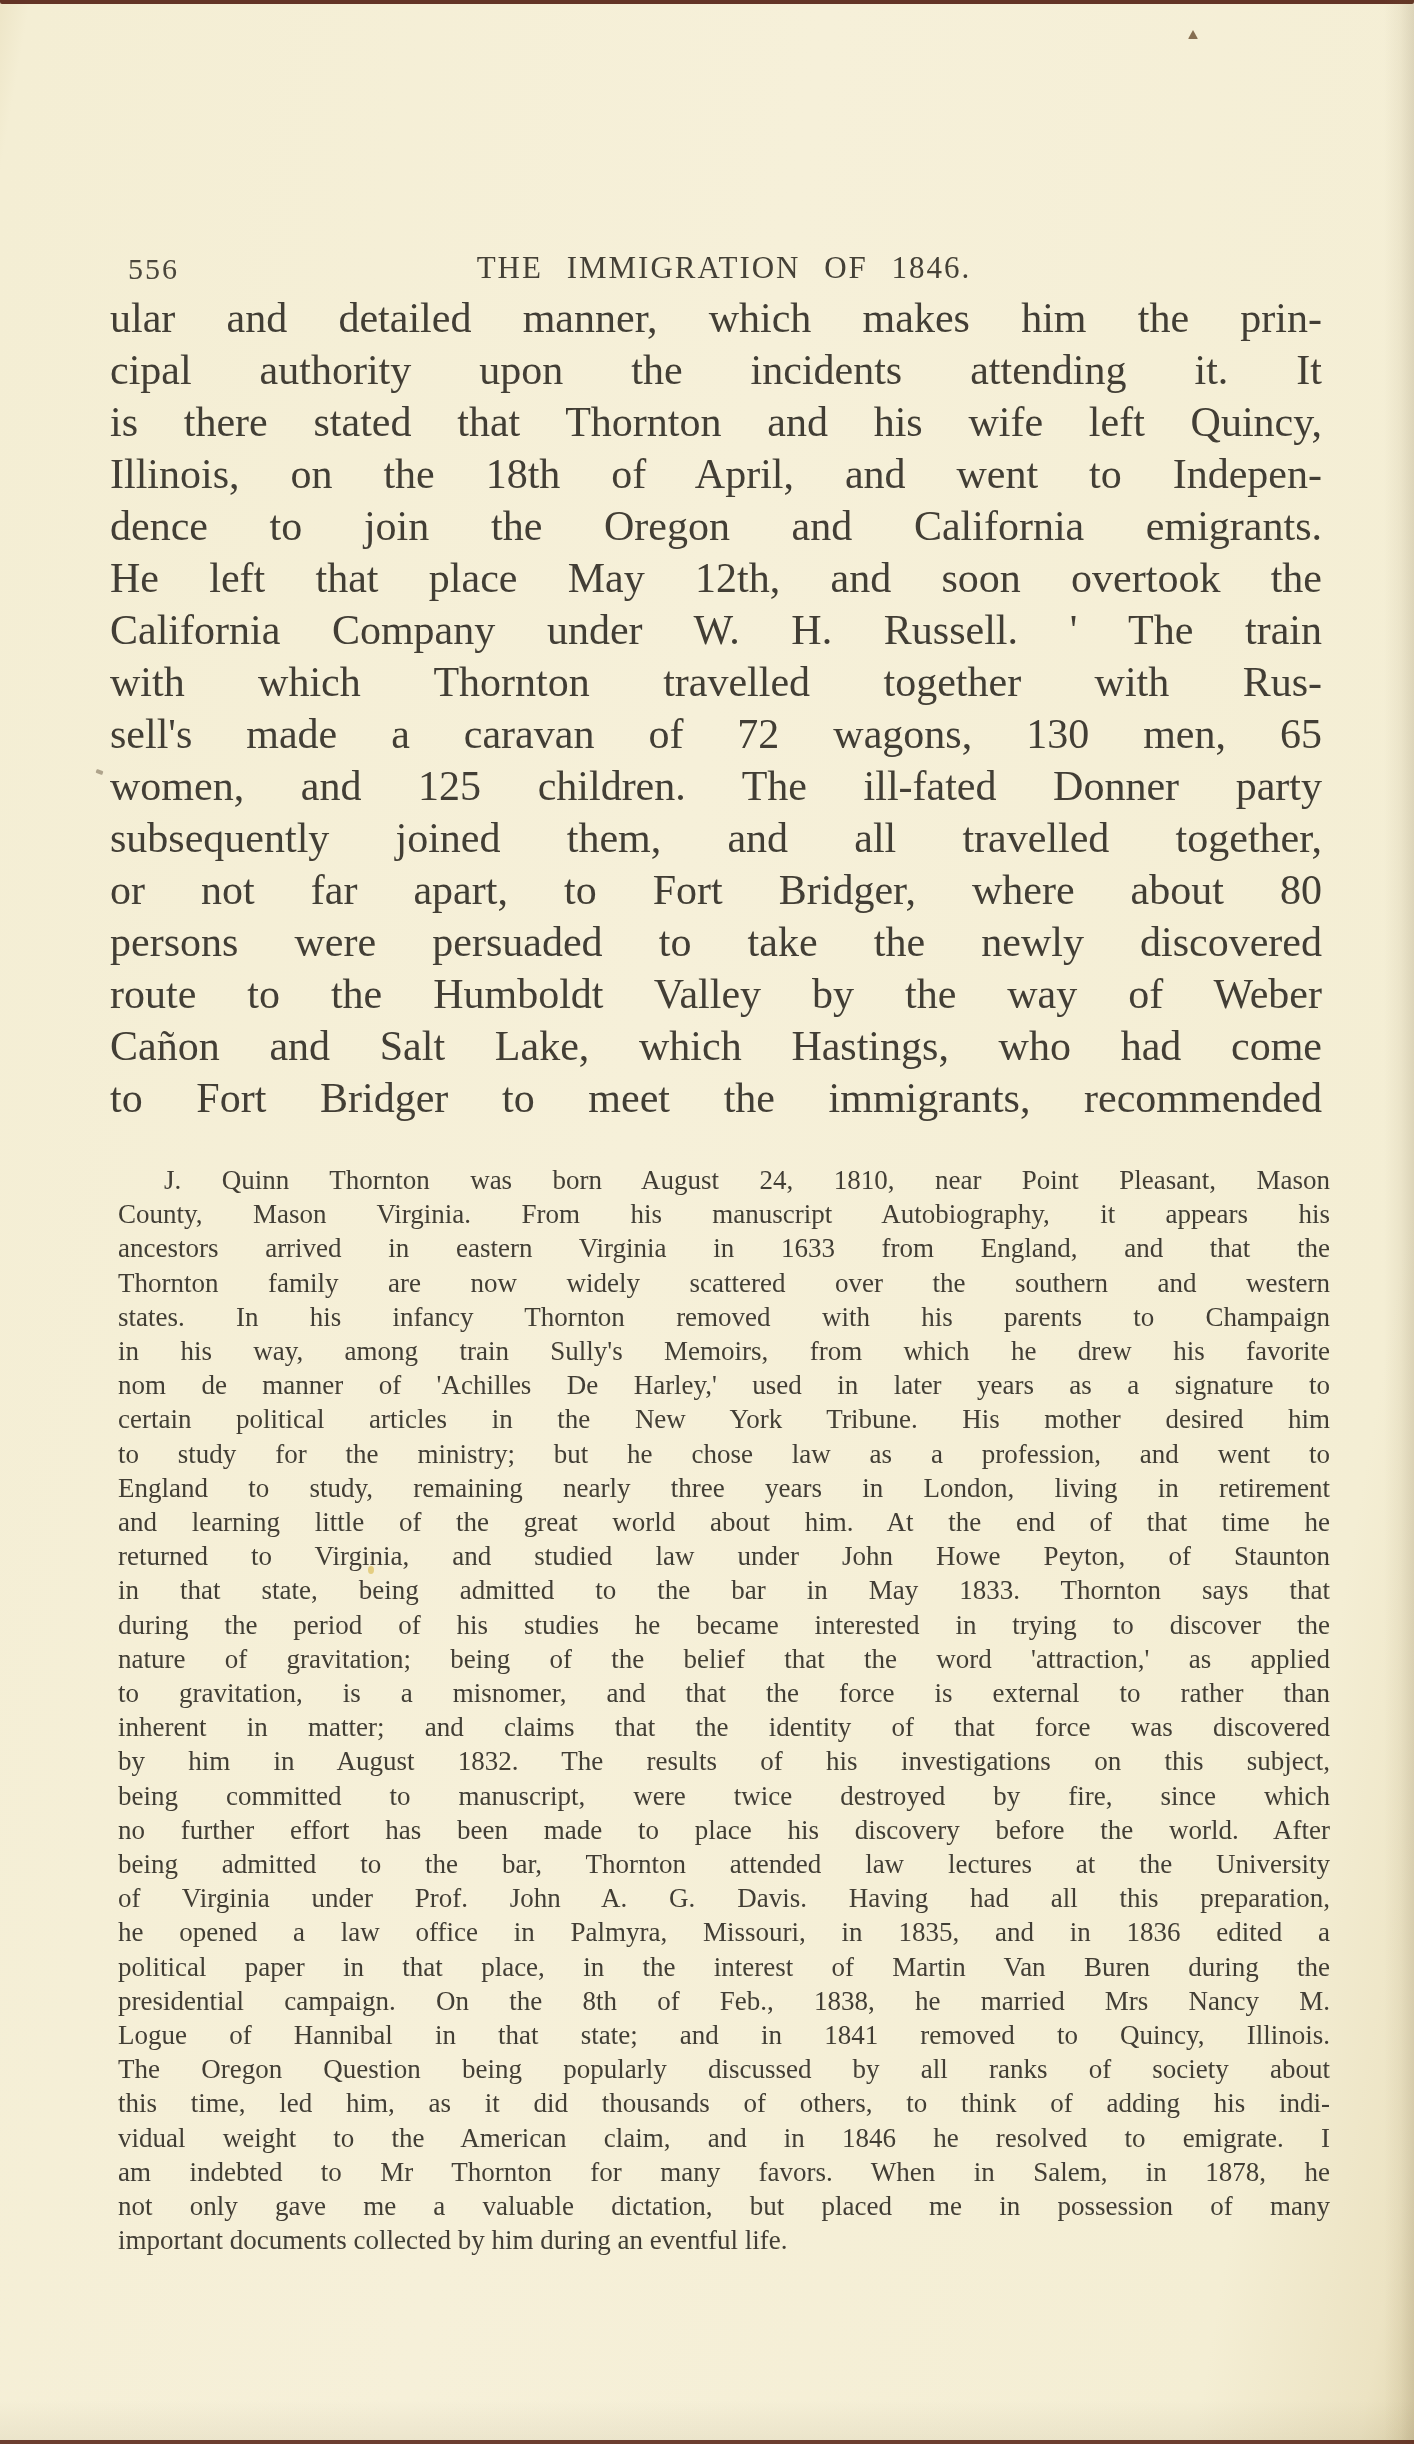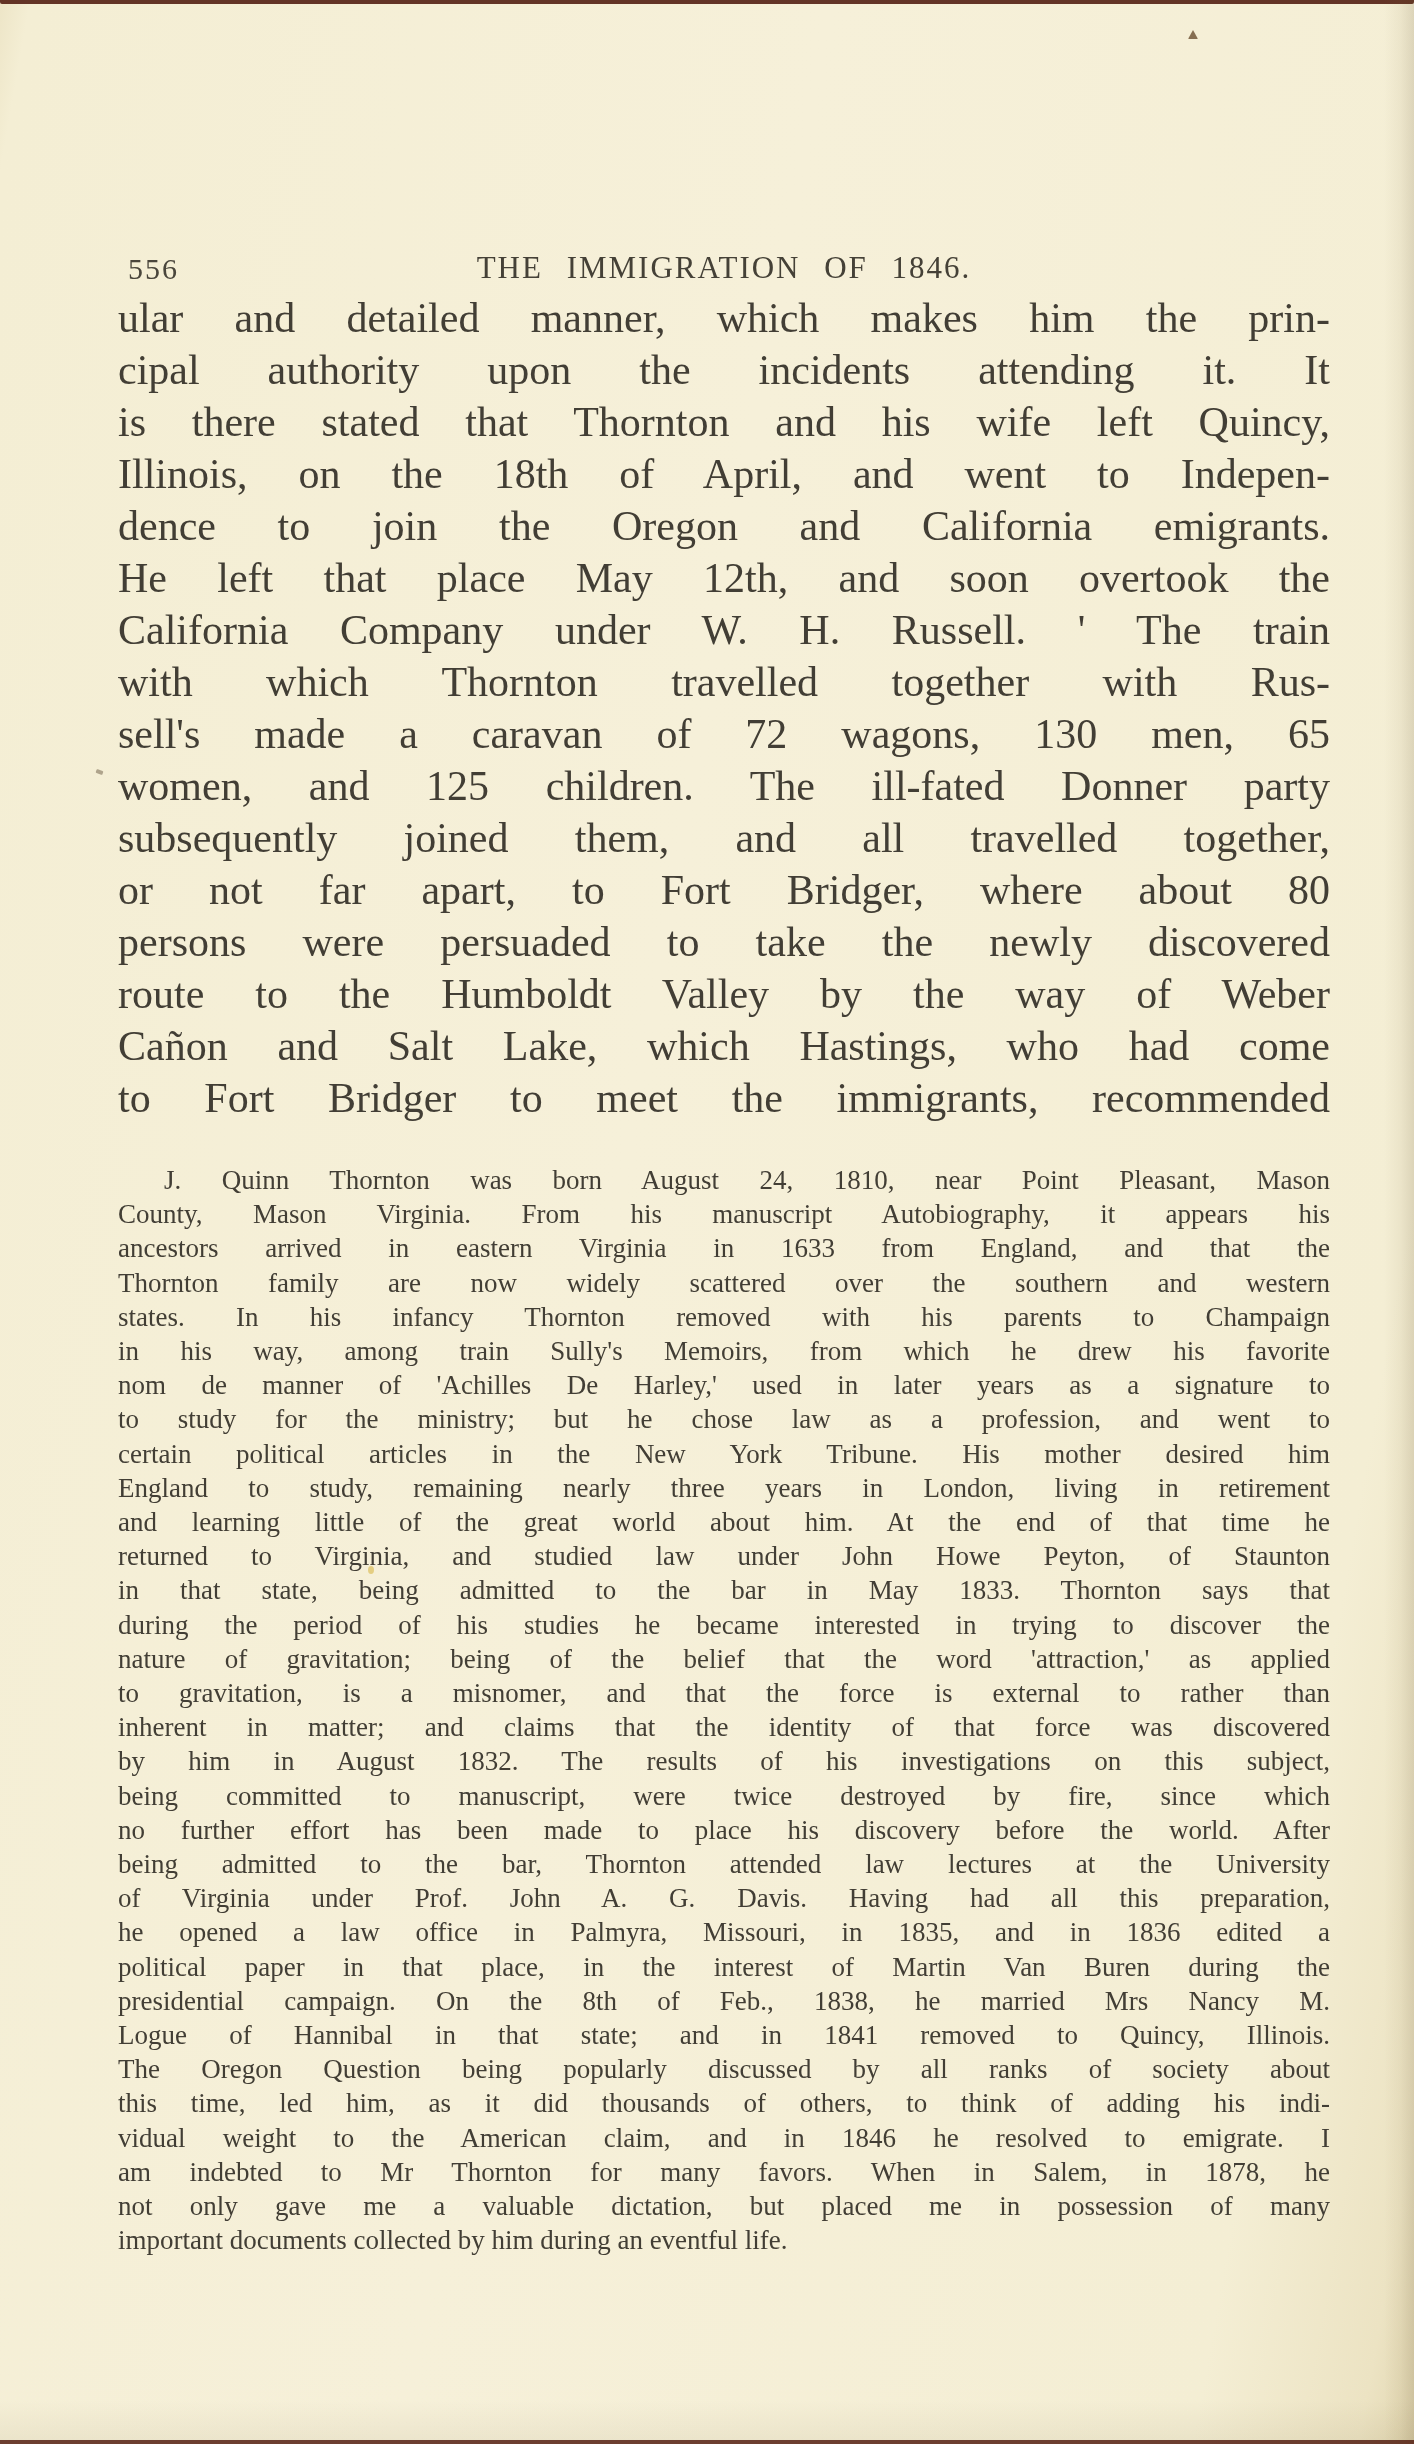--- a/index.html
+++ b/index.html
@@ -30,21 +30,21 @@
   .header{position:absolute;top:250px;left:118px;right:84px;height:44px;}
   .pagenum{
     position:absolute;left:10px;top:2px;
     font-size:30px;letter-spacing:2px;color:#4a463c;
   }
   .runhead{
     position:absolute;left:0;right:0;top:0;text-align:center;
     font-size:31px;letter-spacing:2px;word-spacing:14px;color:#454137;
   }
   .body-text{
-    position:absolute;top:292px;left:118px;width:1212px;
+    position:absolute;top:292px;left:110px;width:1212px;
     font-size:42px;line-height:52px;word-spacing:2px;
   }
   .footnote{
     position:absolute;top:1163px;left:118px;width:1212px;
     font-size:27px;line-height:34.2px;
   }
   .tline{text-align:justify;text-align-last:justify;white-space:normal;}
   .tline.endline{text-align-last:left;font-family:Liberation Serif, serif;}
   .tline.indent{text-indent:46px;}
   .it{}
@@ -91,22 +91,22 @@
       <div class="tline"><span>to Fort Bridger to meet the immigrants, recommended</span></div>
     </div>
   <div class="footnote">
       <div class="tline indent"><span>J. Quinn Thornton was born August 24, 1810, near Point Pleasant, Mason</span></div>
       <div class="tline"><span>County, Mason Virginia. From his manuscript </span><span class="it">Autobiography</span><span>, it appears his</span></div>
       <div class="tline"><span>ancestors arrived in eastern Virginia in 1633 from England, and that the</span></div>
       <div class="tline"><span>Thornton family are now widely scattered over the southern and western</span></div>
       <div class="tline"><span>states. In his infancy Thornton removed with his parents to Champaign</span></div>
       <div class="tline"><span>in his way, among train Sully's Memoirs, from which he drew his favorite</span></div>
       <div class="tline"><span class="it">nom de manner</span><span> of 'Achilles De Harley,' used in later years as a signature to</span></div>
+      <div class="tline"><span>certain political articles in the </span><span class="it">New York Tribune</span><span>. His mother desired him</span></div>
       <div class="tline"><span>to study for the ministry; but he chose law as a profession, and went to</span></div>
-      <div class="tline"><span>certain political articles in the </span><span class="it">New York Tribune</span><span>. His mother desired him</span></div>
       <div class="tline"><span>England to study, remaining nearly three years in London, living in retirement</span></div>
       <div class="tline"><span>and learning little of the great world about him. At the end of that time he</span></div>
       <div class="tline"><span>returned to Virginia, and studied law under John Howe Peyton, of Staunton</span></div>
       <div class="tline"><span>in that state, being admitted to the bar in May 1833. Thornton says that</span></div>
       <div class="tline"><span>during the period of his studies he became interested in trying to discover the</span></div>
       <div class="tline"><span>nature of gravitation; being of the belief that the word 'attraction,' as applied</span></div>
       <div class="tline"><span>to gravitation, is a misnomer, and that the force is external to rather than</span></div>
       <div class="tline"><span>inherent in matter; and claims that the identity of that force was discovered</span></div>
       <div class="tline"><span>by him in August 1832. The results of his investigations on this subject,</span></div>
       <div class="tline"><span>being committed to manuscript, were twice destroyed by fire, since which</span></div>

